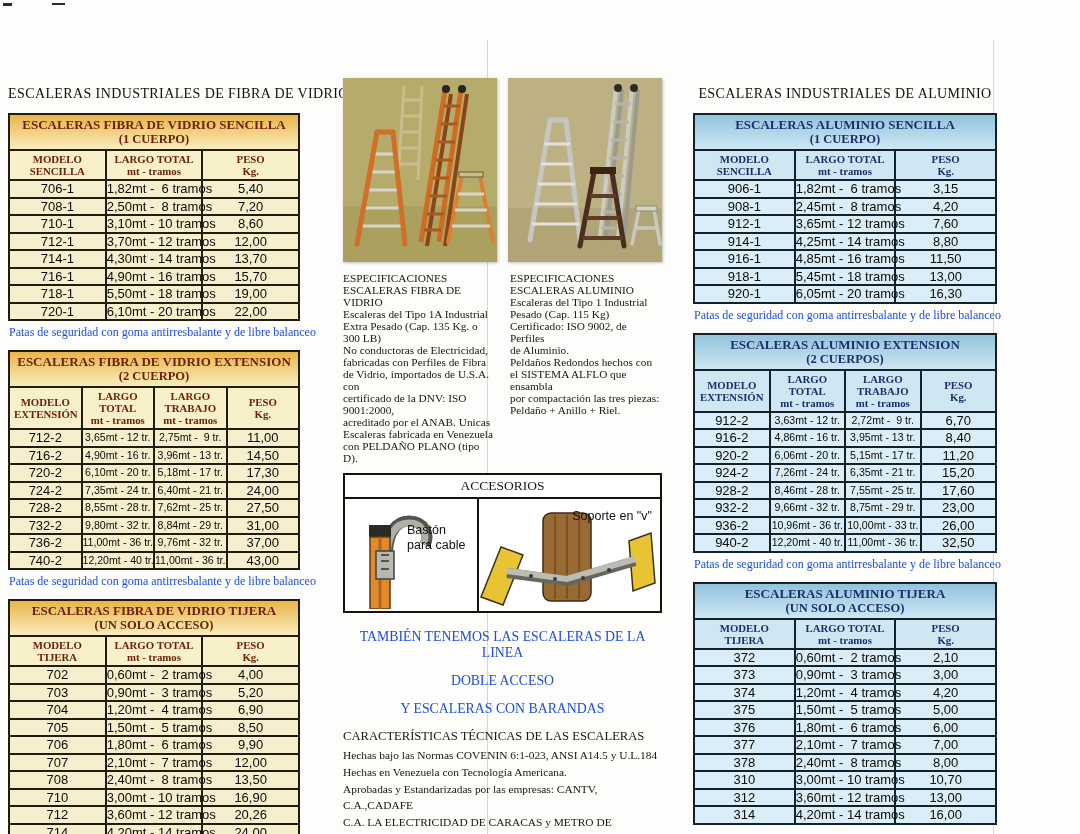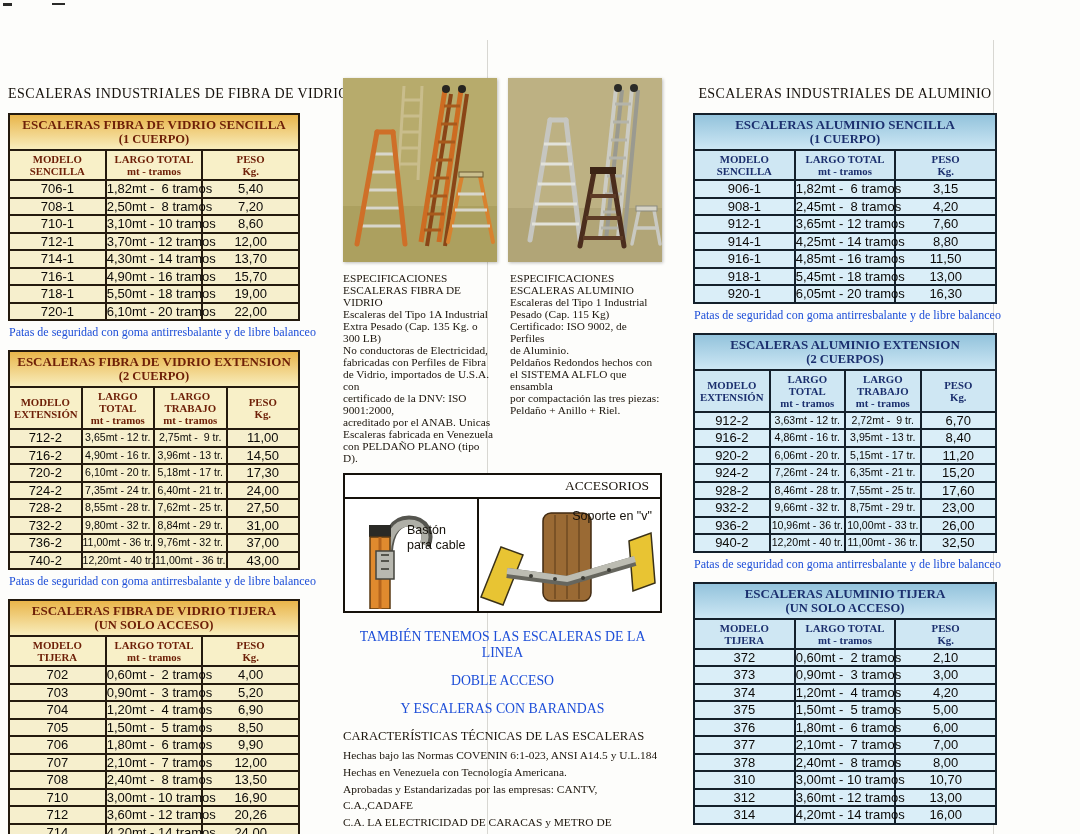--- a/index.html
+++ b/index.html
@@ -58,21 +58,21 @@
   .photos{display:flex;gap:11px;}
   .photo{width:154px;height:184px;box-shadow:1px 2px 4px rgba(60,55,30,.45) inset,1px 1px 3px rgba(0,0,0,.25);}
   .photo svg{display:block;}
 
   .specs{display:flex;gap:16px;margin-top:10px;}
   .specs .spec-block{width:151px;font-size:11.3px;line-height:12px;}
   .specs .sp-title{white-space:pre-line;}
   .specs .sp-body{white-space:pre-line;}
 
   .accessories{border:2px solid #15110b;margin-top:9px;background:#fff;}
-  .acc-title{border-bottom:2px solid #15110b;text-align:right;font-size:13.5px;padding:3px 11px;}
+  .acc-title{border-bottom:2px solid #15110b;text-align:center;font-size:13.5px;padding:3px 11px;}
   .acc-body{display:flex;height:112px;}
   .acc-cell{position:relative;flex:1;}
   .acc-cell.first{border-right:2px solid #15110b;flex:0 0 42%;}
   .acc-label{
     position:absolute;font-family:"Liberation Sans",sans-serif;font-size:12.5px;
     line-height:15px;color:#14100a;white-space:pre-line;
   }
   #baston-label{left:62px;top:24px;}
   #soporte-label{right:8px;top:10px;}
 

